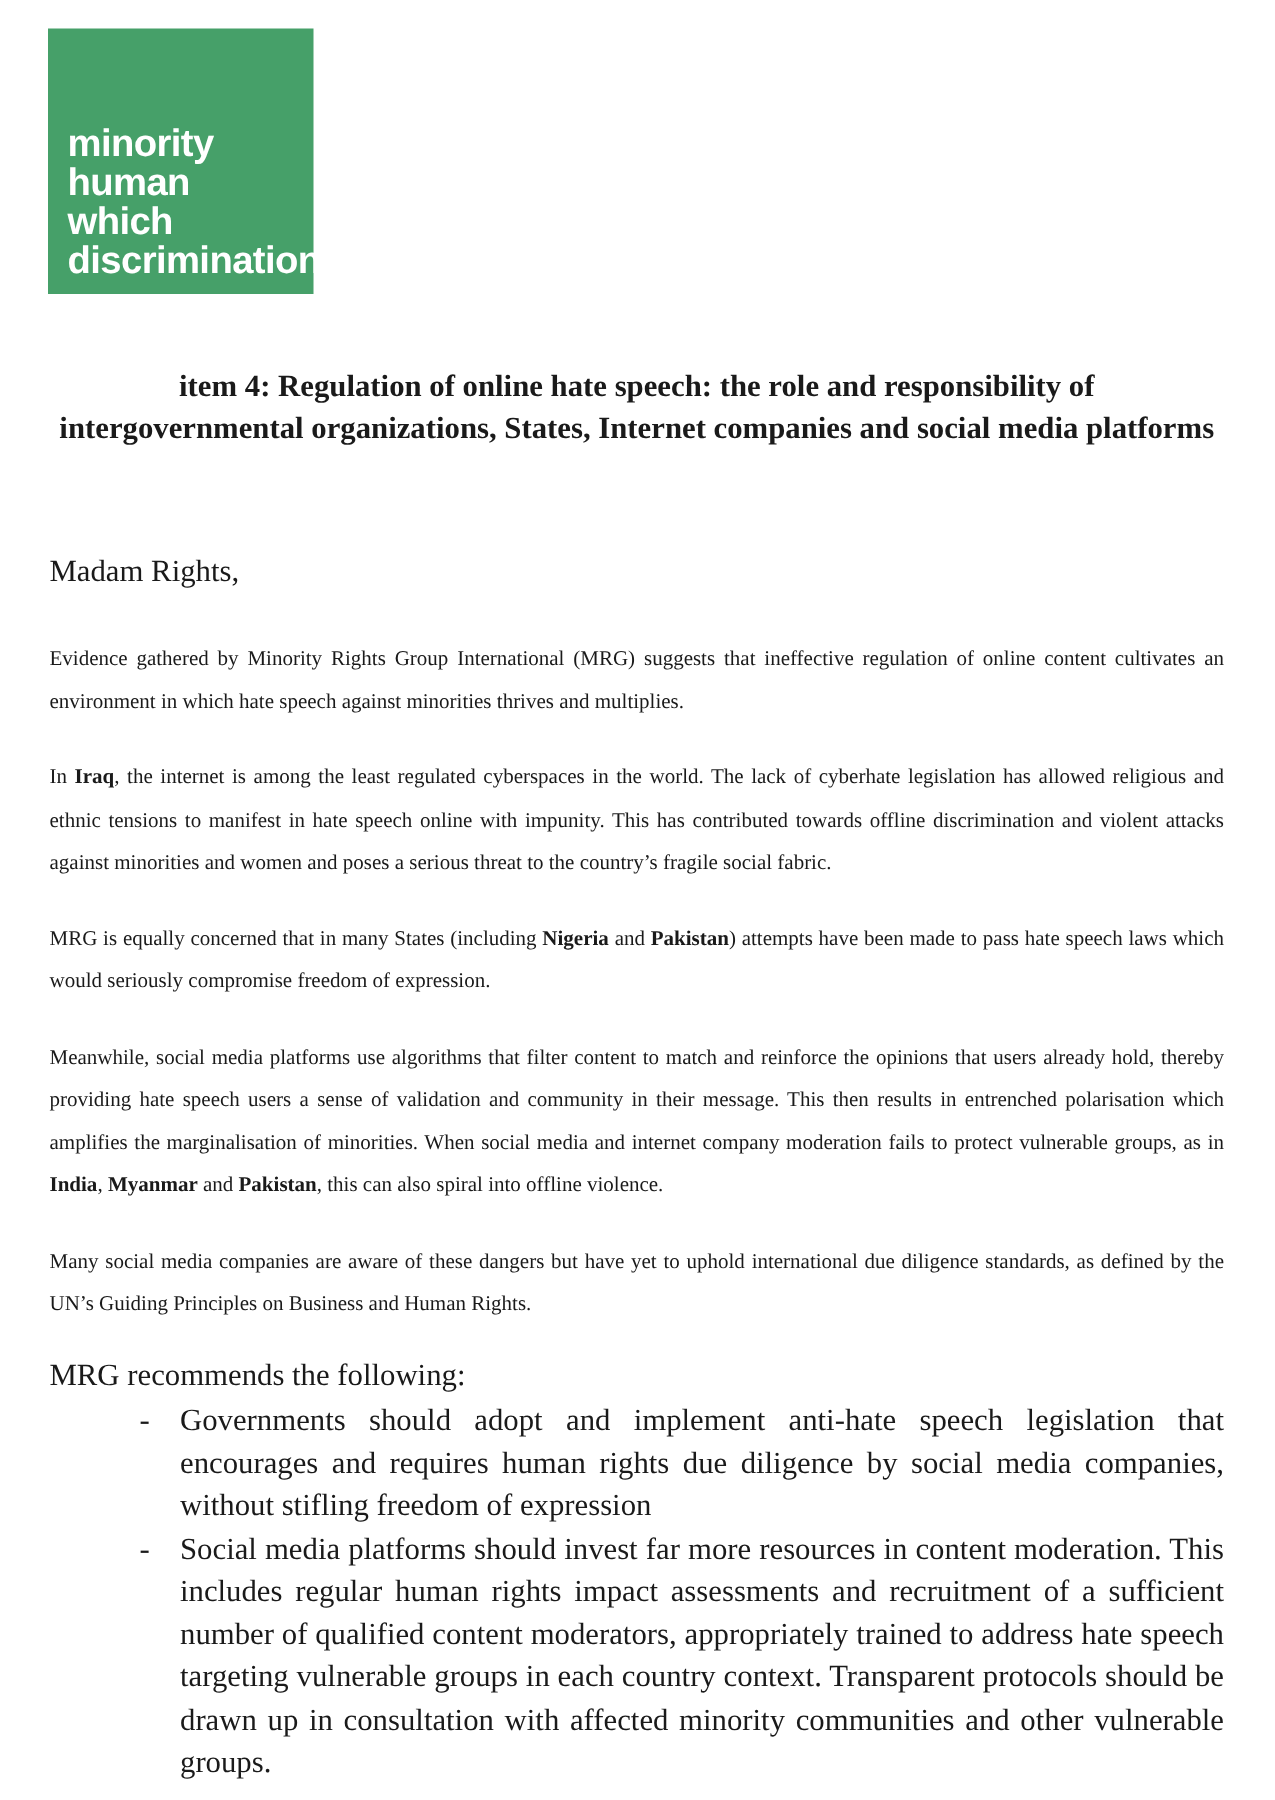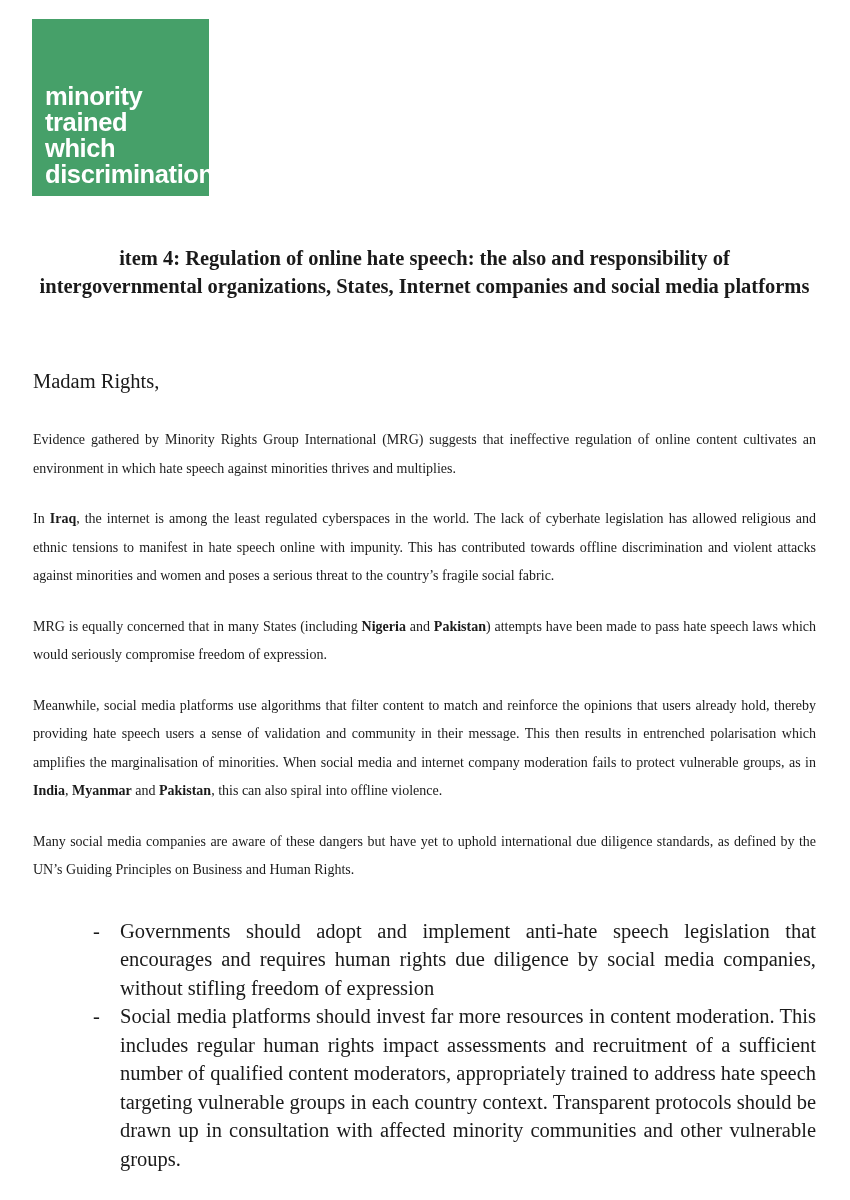--- a/index.html
+++ b/index.html
@@ -85,21 +85,21 @@
     margin: 0 0 32px 0;
   }
   p.para {
     font-size: 14px;
     line-height: 28.5px;
     margin: 0 0 22px 0;
     text-align: justify;
     text-justify: inter-word;
   }
   p.para.last-block {
-    margin-bottom: 32px;
+    margin-bottom: 18px;
     font-family: Liberation Serif, serif;
   }
   p.lead-in {
     font-size: 20.5px;
     line-height: 28.5px;
     margin: 0 0 2px 0;
     text-align: left;
   }
   .rec-list {
     list-style: none;
@@ -124,40 +124,41 @@
   b, strong { font-weight: bold; }
 </style>
 </head>
 <body>
 
 <div class="page">
 
   <div class="logo-block">
     <div class="logo-text">
       <div>minority</div>
-      <div>trained</div>
+      <div>human</div>
       <div>which</div>
       <div>discrimination</div>
     </div>
   </div>
 
   <div class="title-wrap">
-    <h2 class="doc-subtitle">item 4: Regulation of online hate speech: the also and responsibility of intergovernmental organizations, States, Internet companies and social media platforms</h2>
+    <h2 class="doc-subtitle">item 4: Regulation of online hate speech: the role and responsibility of intergovernmental organizations, States, Internet companies and social media platforms</h2>
   </div>
 
   <div class="body-wrap">
 
     <div class="salutation">Madam Rights,</div>
 
     <p class="para"><span>Evidence gathered by Minority Rights Group International (MRG) suggests that ineffective regulation of online content cultivates an environment in which hate speech against minorities thrives and multiplies.</span></p>
     <p class="para"><span>In </span><b>Iraq</b><span>, the internet is among the least regulated cyberspaces in the world. The lack of cyberhate legislation has allowed religious and ethnic tensions to manifest in hate speech online with impunity. This has contributed towards offline discrimination and violent attacks against minorities and women and poses a serious threat to the country’s fragile social fabric.</span></p>
     <p class="para"><span>MRG is equally concerned that in many States (including </span><b>Nigeria</b><span> and </span><b>Pakistan</b><span>) attempts have been made to pass hate speech laws which would seriously compromise freedom of expression.</span></p>
     <p class="para"><span>Meanwhile, social media platforms use algorithms that filter content to match and reinforce the opinions that users already hold, thereby providing hate speech users a sense of validation and community in their message. This then results in entrenched polarisation which amplifies the marginalisation of minorities. When social media and internet company moderation fails to protect vulnerable groups, as in </span><b>India</b><span>, </span><b>Myanmar</b><span> and </span><b>Pakistan</b><span>, this can also spiral into offline violence.</span></p>
     <p class="para last-block"><span>Many social media companies are aware of these dangers but have yet to uphold international due diligence standards, as defined by the UN’s Guiding Principles on Business and Human Rights.</span></p>
 
+    <p class="lead-in">MRG recommends the following:</p>
 
     <ul class="rec-list">
       <li class="rec-item">
         <span class="rec-bullet">-</span>
         <span>Governments should adopt and implement anti-hate speech legislation that encourages and requires human rights due diligence by social media companies, without stifling freedom of expression</span>
       </li>
       <li class="rec-item">
         <span class="rec-bullet">-</span>
         <span>Social media platforms should invest far more resources in content moderation. This includes regular human rights impact assessments and recruitment of a sufficient number of qualified content moderators, appropriately trained to address hate speech targeting vulnerable groups in each country context. Transparent protocols should be drawn up in consultation with affected minority communities and other vulnerable groups.</span>
       </li>

